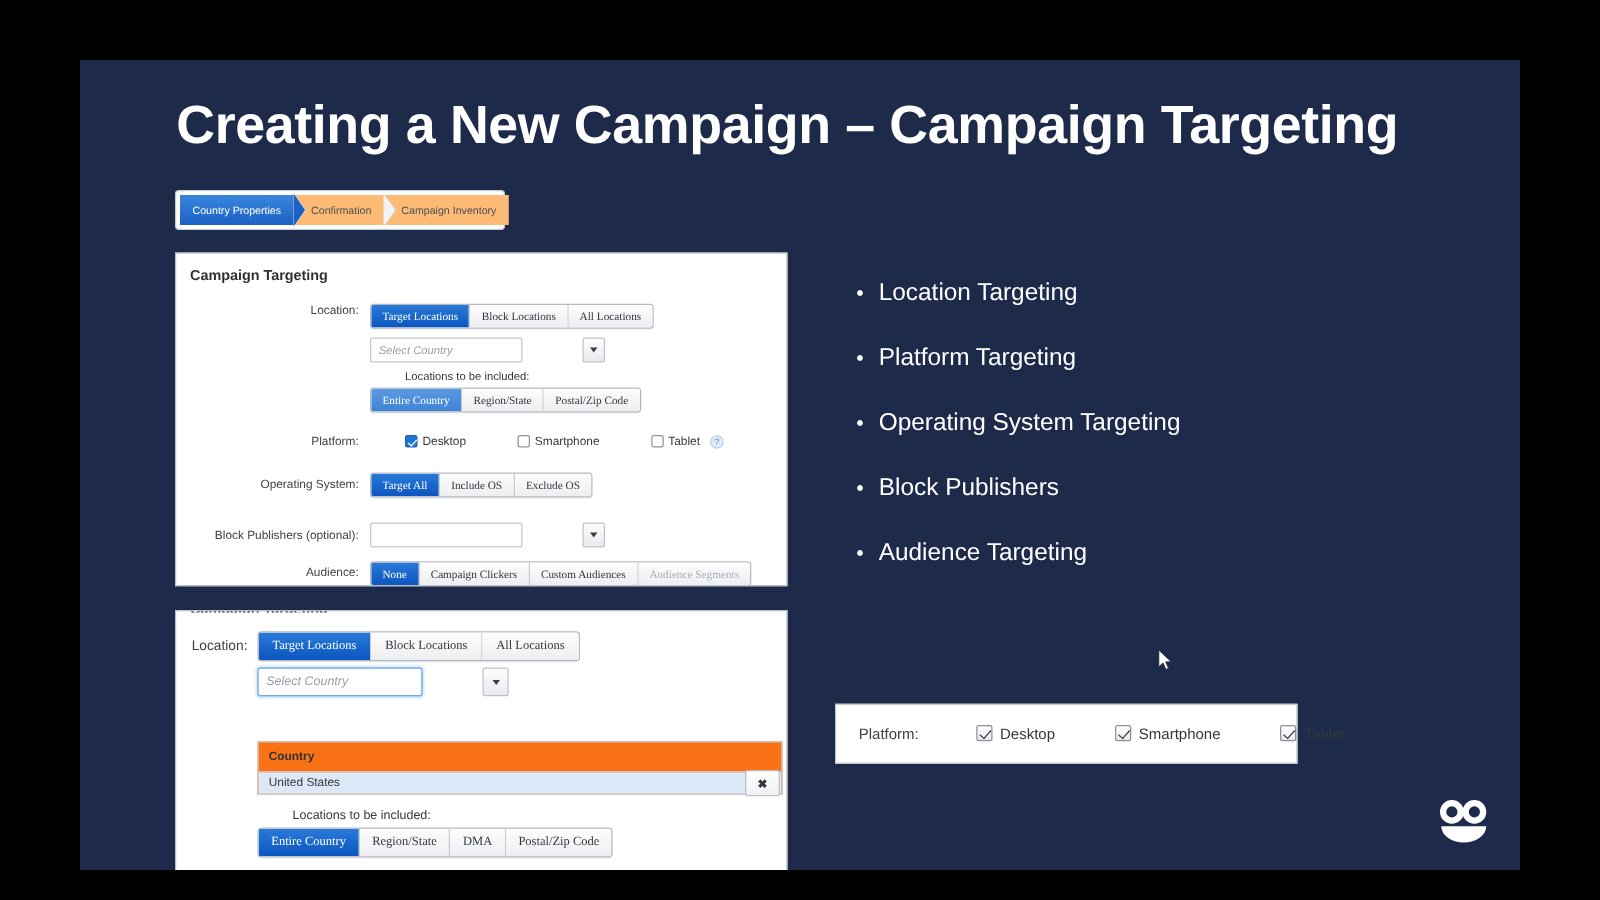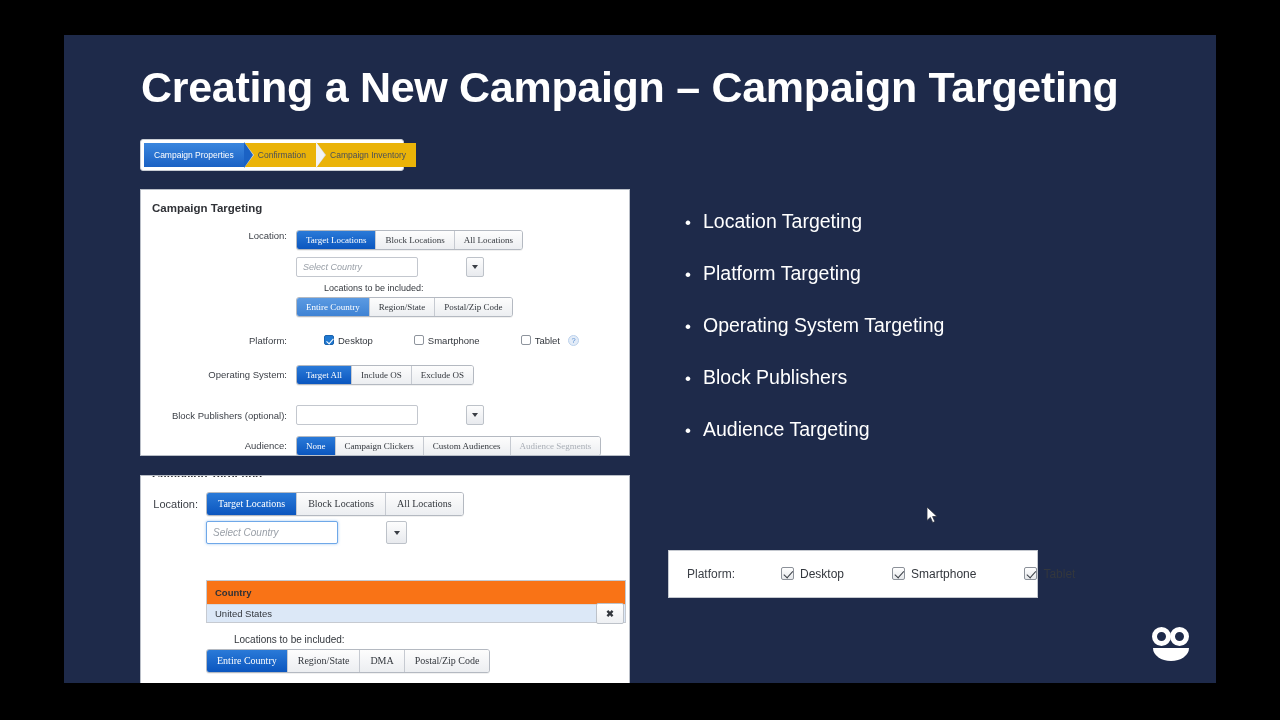--- a/index.html
+++ b/index.html
@@ -9,21 +9,21 @@
     background: #000000;
     width: 1280px;
     height: 720px;
     overflow: hidden;
     font-family: "Liberation Sans", sans-serif;
   }
 
   #slide {
     position: absolute;
     left: 64px;
-    top: 35px;
+    top: 48px;
     width: 1152px;
     height: 648px;
     background: #1e2a4a;
     overflow: hidden;
   }
 
   
   #slide-title {
     position: absolute;
     left: 77px;
@@ -50,21 +50,21 @@
     padding: 3px;
     display: flex;
     align-items: stretch;
   }
   .step {
     position: relative;
     display: flex;
     align-items: center;
     font-size: 8.5px;
     color: #4a4f58;
-    background: #eab308;
+    background: #fdba74;
     padding: 0 10px 0 14px;
     white-space: nowrap;
   }
   .step:first-child { padding-left: 10px; }
   .step.active {
     background: linear-gradient(to bottom, #3a86de, #1b62c4);
     color: #ffffff;
     font-weight: normal;
   }
   .step .arrow-out {
@@ -430,21 +430,21 @@
 </style>
 </head>
 <body>
 
 <div id="slide">
 
   <div id="slide-title">Creating a New Campaign – Campaign Targeting</div>
 
   <div id="steps-wrap">
     <div class="step active">
-      <span>Campaign Properties</span>
+      <span>Country Properties</span>
       <span class="arrow-sep"></span>
       <span class="arrow-out"></span>
     </div>
     <div class="step">
       <span>Confirmation</span>
       <span class="arrow-sep"></span>
       <span class="arrow-out"></span>
     </div>
     <div class="step">
       <span>Campaign Inventory</span>

